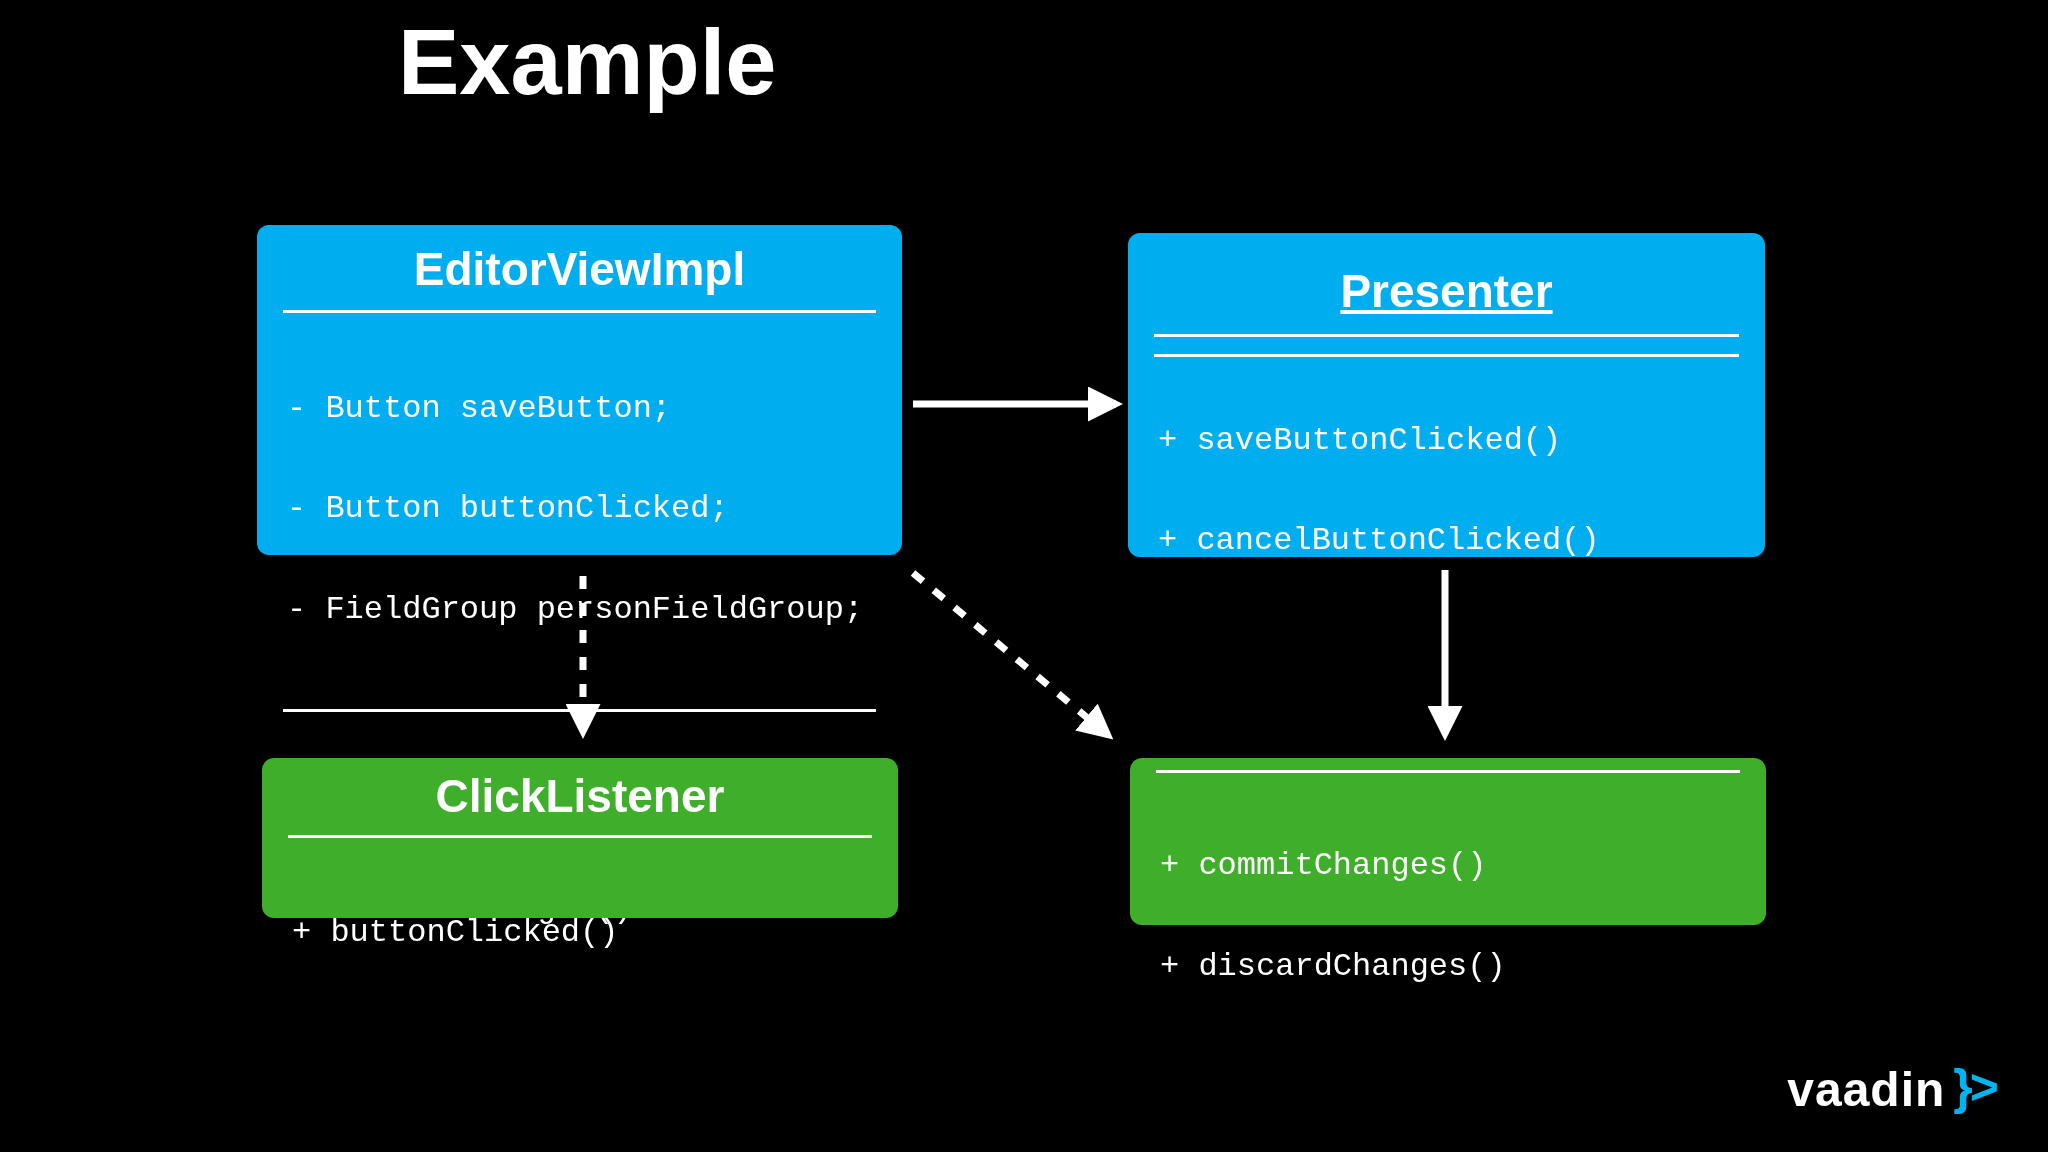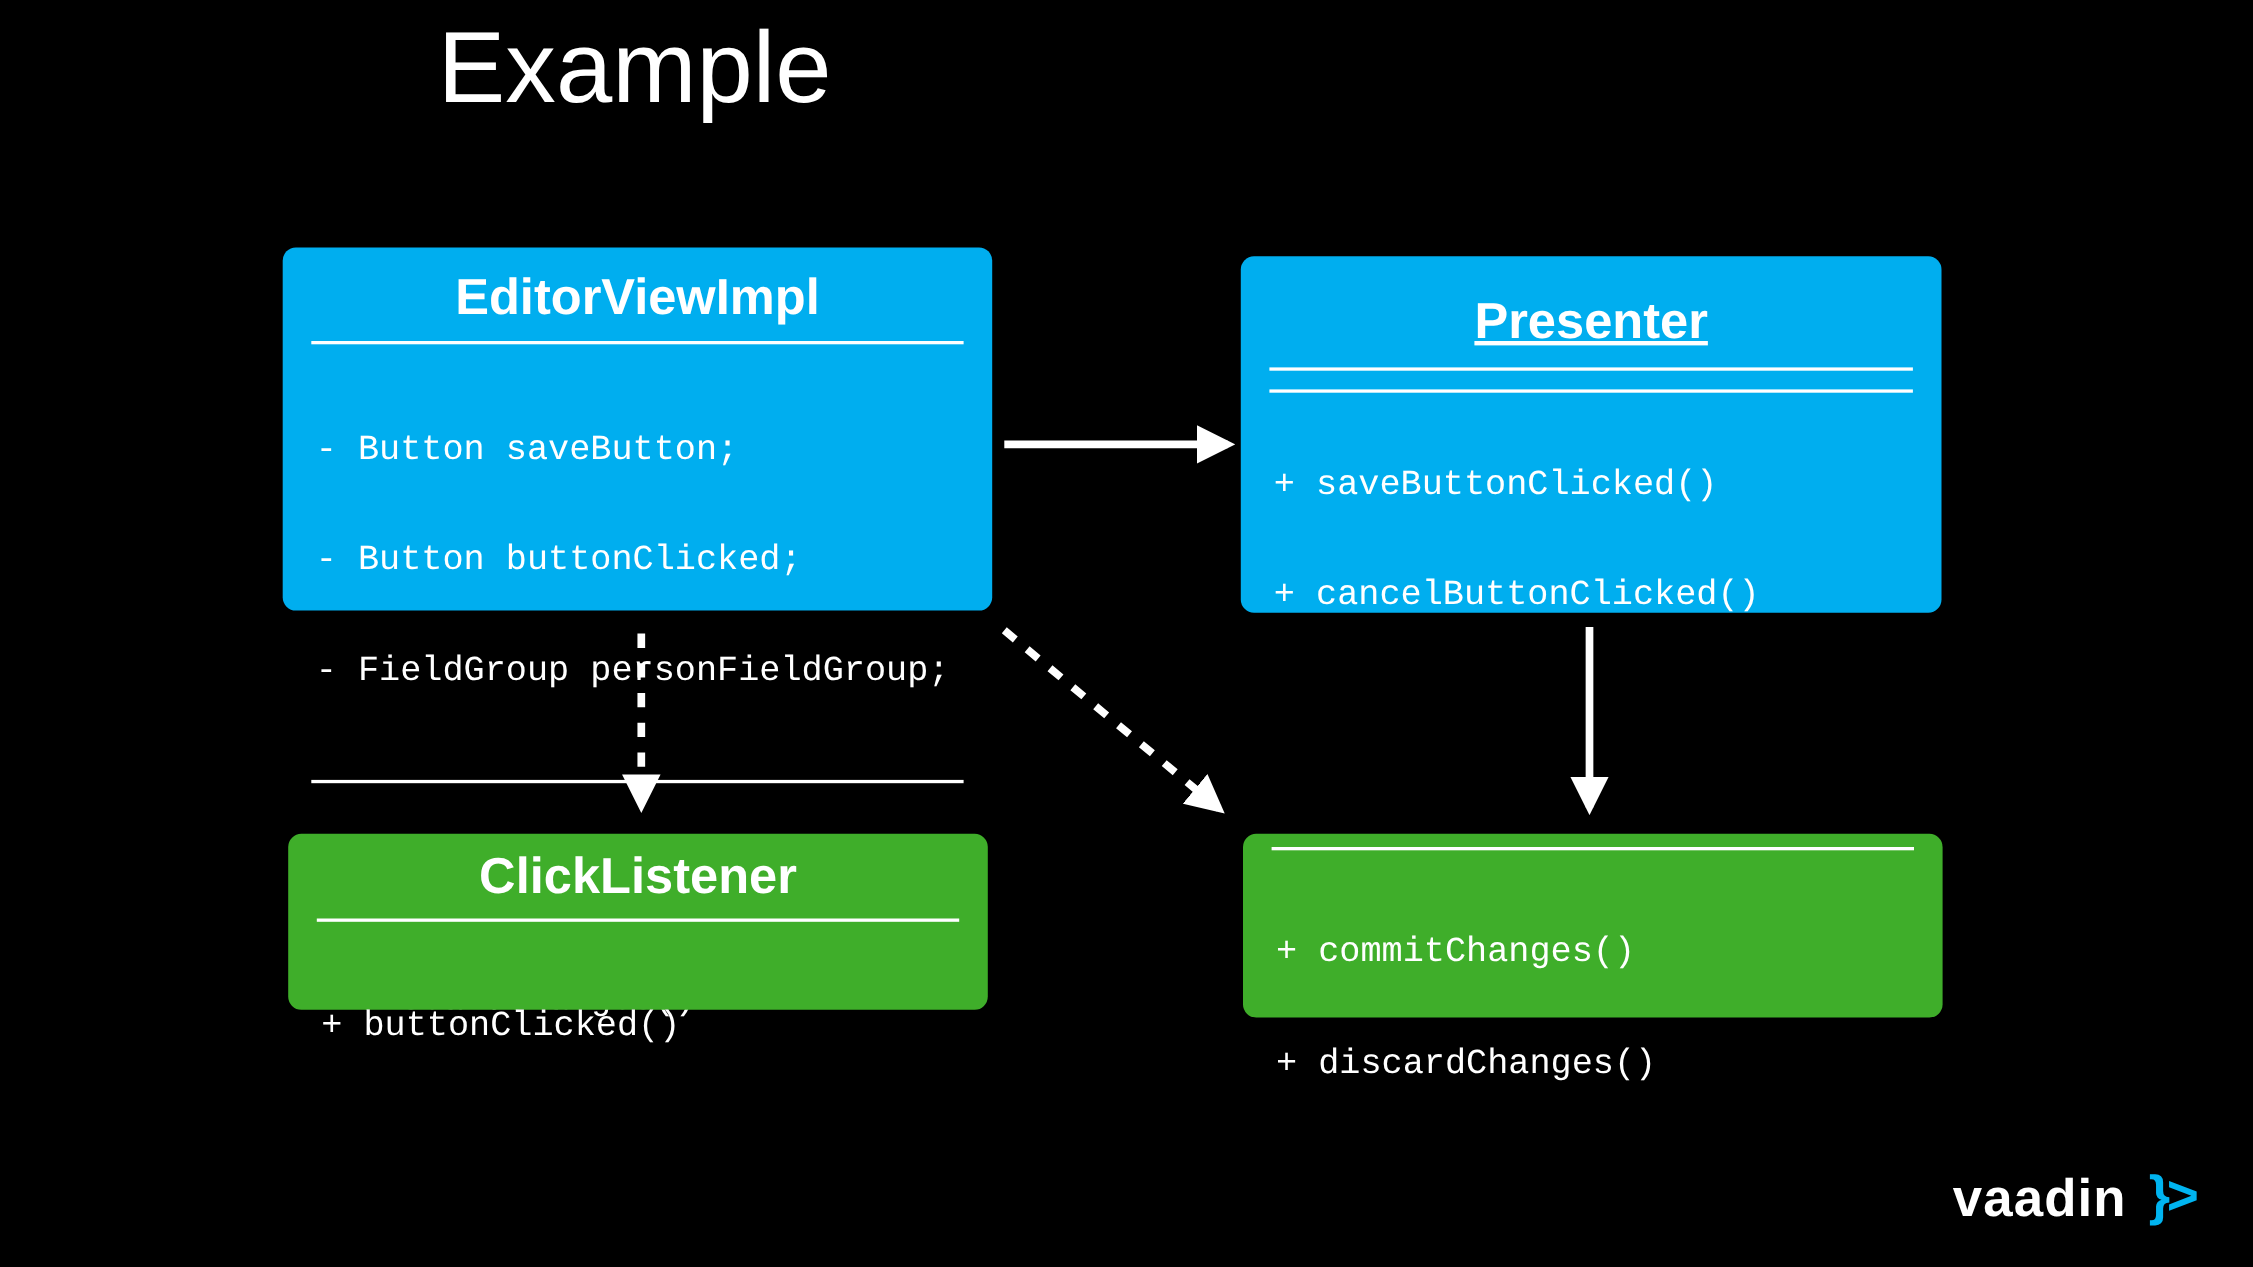--- a/index.html
+++ b/index.html
@@ -15,21 +15,21 @@
     overflow: hidden;
     font-family: "Liberation Sans", sans-serif;
     color: var(--text, #fff);
   }
   .slide-title {
     position: absolute;
     left: 398px;
     top: 10px;
     margin: 0;
     font-size: 92px;
-    font-weight: 400;
+    font-weight: 700;
     letter-spacing: 0px;
     color: var(--text, #fff);
   }
   .arrow-layer {
     position: absolute;
     left: 0; top: 0;
     width: 2048px;
     height: 1152px;
     pointer-events: none;
   }
@@ -79,21 +79,21 @@
   .b-editorview .uml-title { padding-top: 12px; }
   .b-editorview .sep-1 { margin-top: 12px; }
   .b-editorview .methods { padding-top: 9px; }
 
   .vaadin-logo {
     position: absolute;
     right: 52px;
     bottom: 34px;
     display: flex;
     align-items: center;
-    gap: 20px;
+    gap: 8px;
   }
   .vaadin-logo .logo-text {
     font-weight: 700;
     font-size: 48px;
     letter-spacing: 1px;
     color: var(--text, #fff);
   }
   .vaadin-logo .logo-mark {
     font-weight: 700;
     font-size: 50px;

